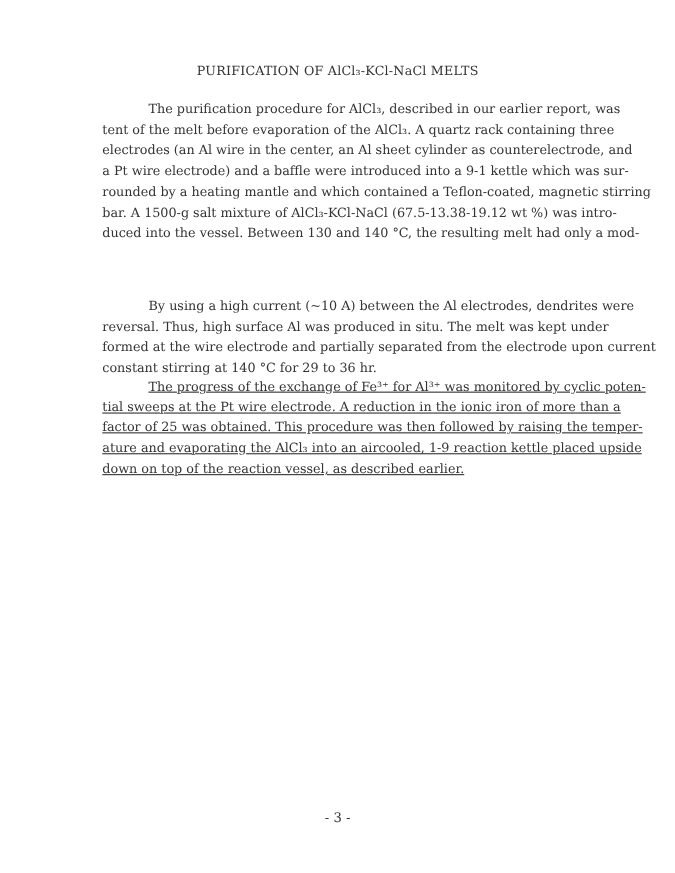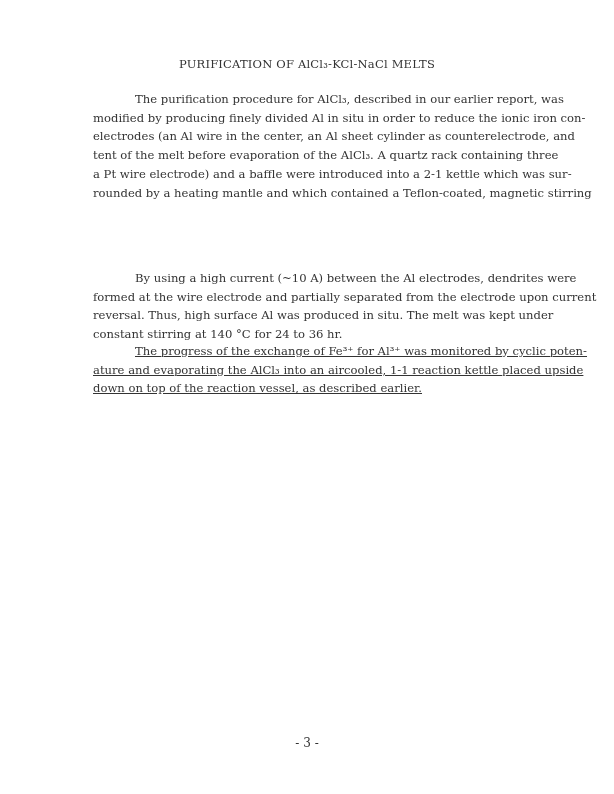--- a/index.html
+++ b/index.html
@@ -22,34 +22,37 @@
   .pagenum { position: absolute; top: 736px; left: 0; width: 614px; text-align: center; font-size: 12px; color: #333; }
 </style>
 </head>
 <body>
 
 <div>
   <div class="title">PURIFICATION OF AlCl₃-KCl-NaCl MELTS</div>
 
   <div class="para" id="p1">
     <span class="line indent justify">The purification procedure for AlCl₃, described in our earlier report, was</span>
-    <span class="line justify">modified by producing finely divided Al in situ in order to reduce the ionic iron con-</span>
+    <span class="line justify">tent of the melt before evaporation of the AlCl₃.  A quartz rack containing three</span>
     <span class="line justify">electrodes (an Al wire in the center, an Al sheet cylinder as counterelectrode, and</span>
-    <span class="line justify">tent of the melt before evaporation of the AlCl₃.  A quartz rack containing three</span>
-    <span class="line justify">a Pt wire electrode) and a baffle were introduced into a 2-1 kettle which was sur-</span>
+    <span class="line justify">a Pt wire electrode) and a baffle were introduced into a 9-1 kettle which was sur-</span>
     <span class="line justify">rounded by a heating mantle and which contained a Teflon-coated, magnetic stirring</span>
+    <span class="line justify">bar.  A 1500-g salt mixture of AlCl₃-KCl-NaCl (67.5-13.38-19.12 wt %) was intro-</span>
+    <span class="line justify">duced into the vessel.  Between 130 and 140 °C, the resulting melt had only a mod-</span>
   </div>
 
   <div class="para" id="p2">
     <span class="line indent justify">By using a high current (~10 A) between the Al electrodes, dendrites were</span>
+    <span class="line justify">reversal.  Thus, high surface Al was produced in situ.  The melt was kept under</span>
     <span class="line justify">formed at the wire electrode and partially separated from the electrode upon current</span>
-    <span class="line justify">reversal.  Thus, high surface Al was produced in situ.  The melt was kept under</span>
-    <span class="line">constant stirring at 140 °C for 24 to 36 hr.</span>
+    <span class="line">constant stirring at 140 °C for 29 to 36 hr.</span>
   </div>
 
   <div class="para" id="p3">
     <span class="line indent justify">The progress of the exchange of Fe³⁺ for Al³⁺ was monitored by cyclic poten-</span>
-    <span class="line justify">ature and evaporating the AlCl₃ into an aircooled, 1-1 reaction kettle placed upside</span>
+    <span class="line justify">tial sweeps at the Pt wire electrode.  A reduction in the ionic iron of more than a</span>
+    <span class="line justify">factor of 25 was obtained.  This procedure was then followed by raising the temper-</span>
+    <span class="line justify">ature and evaporating the AlCl₃ into an aircooled, 1-9 reaction kettle placed upside</span>
     <span class="line">down on top of the reaction vessel, as described earlier.</span>
   </div>
 
   <div class="pagenum">- 3 -</div>
 </div>
 
 </body></html>

